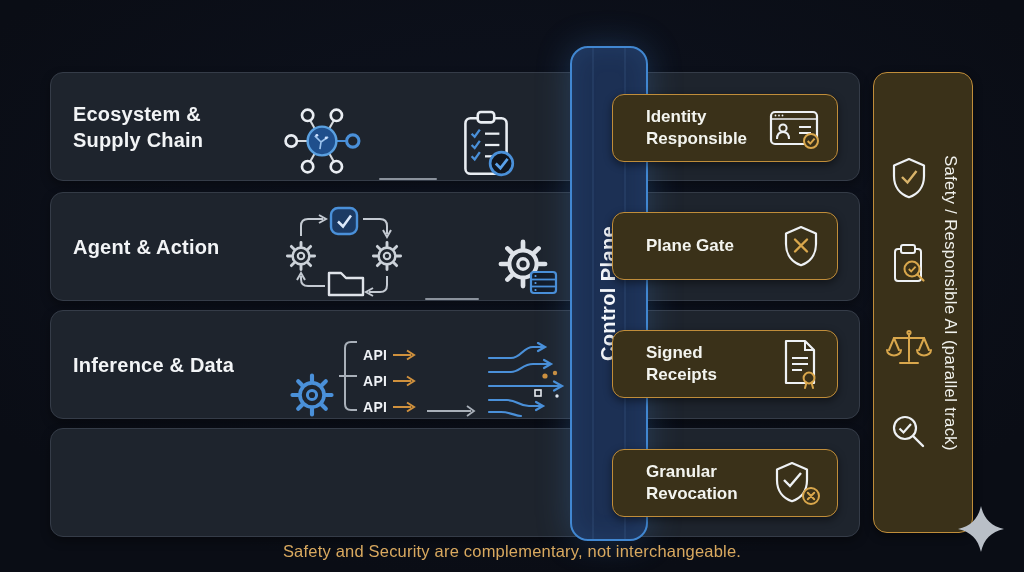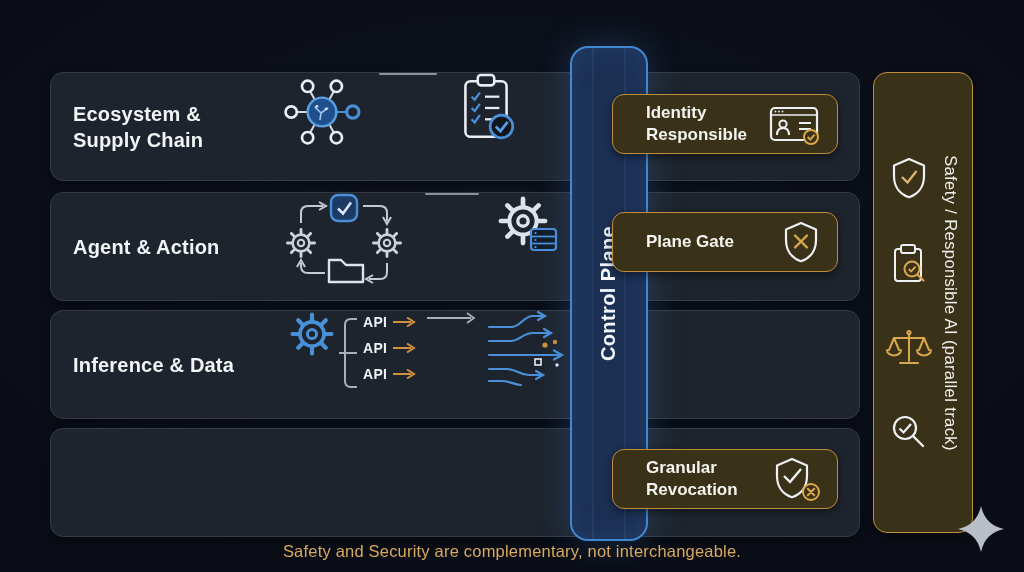--- a/index.html
+++ b/index.html
@@ -12,36 +12,36 @@
   html,body{margin:0;padding:0;background:#000;}
   body{font-family:"Liberation Sans",sans-serif;}
   .stage{position:relative;width:1024px;height:572px;background:var(--background);overflow:hidden;
     background-image:radial-gradient(ellipse 900px 500px at 50% 40%, #0e1320 0%, #0a0d15 70%);}
   
   .row{position:absolute;left:50px;width:810px;height:109px;background:var(--row-bg);
     border:1px solid var(--row-border);border-radius:13px;box-sizing:border-box;
     box-shadow:0 4px 10px rgba(0,0,0,.35);}
   .row-title{position:absolute;left:22px;top:50%;transform:translateY(-50%);margin:0;
     font-size:20px;font-weight:600;color:var(--white-text);line-height:1.32;white-space:pre-line;letter-spacing:.2px;}
-  .row-art{position:absolute;left:232px;top:0;height:100%;display:flex;align-items:flex-start;}
+  .row-art{position:absolute;left:232px;top:0;height:100%;display:flex;align-items:flex-end;}
   .dash{height:2px;background:var(--gray-line);border-radius:1px;}
   .api-col{display:flex;flex-direction:column;gap:4px;}
   .api-row{display:flex;align-items:center;gap:6px;height:22px;}
   .api-label{color:#eef1f5;font-size:14px;font-weight:700;letter-spacing:.3px;}
   
   .control-plane{position:absolute;left:570px;top:46px;width:78px;height:495px;box-sizing:border-box;
     background:var(--control-bg);border:2px solid var(--control-border);border-radius:18px;
     box-shadow:0 0 34px rgba(62,126,198,.30), inset 0 0 26px rgba(70,130,200,.16);
     background-image:linear-gradient(90deg,transparent 0 20px,rgba(120,170,230,.09) 20px 22px,
       transparent 22px 52px,rgba(120,170,230,.09) 52px 54px,transparent 54px);
     display:flex;align-items:center;justify-content:center;}
   .cp-label{transform:rotate(-90deg);white-space:nowrap;color:#f3f6fa;font-size:20px;
     font-weight:600;letter-spacing:.4px;}
   
-  .gate{position:absolute;left:612px;width:226px;height:60px;box-sizing:border-box;
+  .gate{position:absolute;left:612px;width:226px;height:68px;box-sizing:border-box;
     background:var(--gold-bg);border:1.5px solid var(--gold-border);border-radius:12px;
     display:flex;align-items:center;padding-left:33px;box-shadow:0 3px 8px rgba(0,0,0,.45);}
   .gate-text{display:flex;flex-direction:column;}
   .g-line{font-size:17px;font-weight:600;color:#f3f4ef;line-height:1.28;}
   .g-line.gold{color:var(--gold-text);}
   .gate-icon{margin-left:auto;margin-right:16px;flex:none;}
   
   .side-panel{position:absolute;left:873px;top:72px;width:100px;height:461px;box-sizing:border-box;
     background:var(--gold-bg);border:1.5px solid var(--gold-border);border-radius:14px;
     box-shadow:0 3px 10px rgba(0,0,0,.45);}
@@ -250,20 +250,35 @@
   <div class="gate" style="top:212px">
     <div class="gate-text">
       <span class="g-line">Plane Gate</span>
     </div>
     <svg class="gate-icon" width="40" height="44" viewBox="0 0 40 44" style="color:#eef1f4">
       <use href="#sym-shield" x="2" y="1" width="36" height="42"></use>
       <path d="M14,15.5 L26,27.5 M26,15.5 L14,27.5" stroke="#d9a74c" stroke-width="2.4" stroke-linecap="round"></path>
     </svg>
   </div>
 
+  <div class="gate" style="top:330px">
+    <div class="gate-text">
+      <span class="g-line">Signed</span>
+      <span class="g-line">Receipts</span>
+    </div>
+    <svg class="gate-icon" width="42" height="52" viewBox="0 0 42 52">
+      <path d="M7,3 H26 L35,12 V45 H7 Z" fill="none" stroke="#eef1f4" stroke-width="2.2" stroke-linejoin="round"></path>
+      <path d="M26,3 V12 H35" fill="none" stroke="#eef1f4" stroke-width="2"></path>
+      <line x1="13" y1="20" x2="29" y2="20" stroke="#eef1f4" stroke-width="2"></line>
+      <line x1="13" y1="26" x2="29" y2="26" stroke="#eef1f4" stroke-width="2"></line>
+      <line x1="13" y1="32" x2="23" y2="32" stroke="#eef1f4" stroke-width="2"></line>
+      <circle cx="30" cy="40" r="5.4" fill="#3a3119" stroke="#d9a74c" stroke-width="2"></circle>
+      <path d="M27.5,44.5 L26,50 M32.5,44.5 L34,50" stroke="#d9a74c" stroke-width="2" stroke-linecap="round"></path>
+    </svg>
+  </div>
 
   <div class="gate" style="top:449px">
     <div class="gate-text">
       <span class="g-line">Granular</span>
       <span class="g-line">Revocation</span>
     </div>
     <svg class="gate-icon" width="48" height="46" viewBox="0 0 48 46" style="color:#eef1f4">
       <use href="#sym-shield" x="1" y="1" width="36" height="42"></use>
       <polyline points="11,20 17,26 28,13" fill="none" stroke="#eef1f4" stroke-width="2.4"></polyline>
       <circle cx="38" cy="36" r="8" fill="#3a3119" stroke="#d9a74c" stroke-width="2"></circle>

